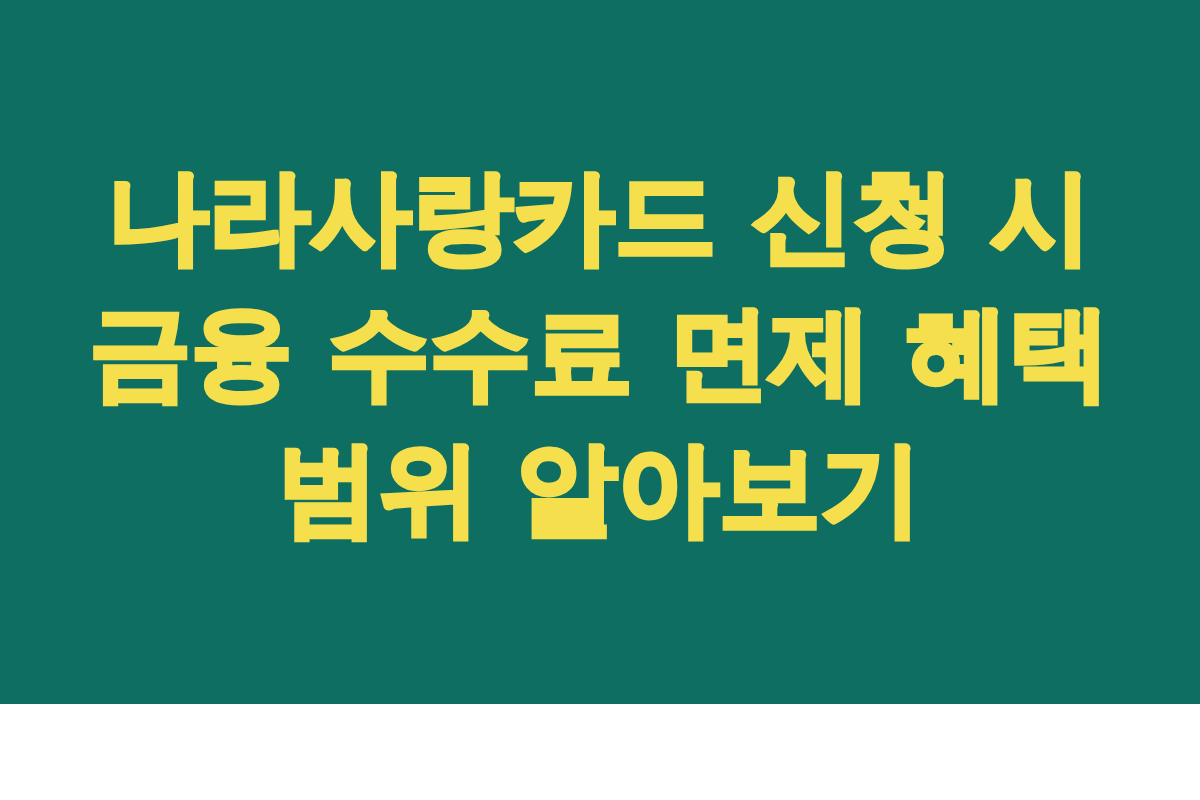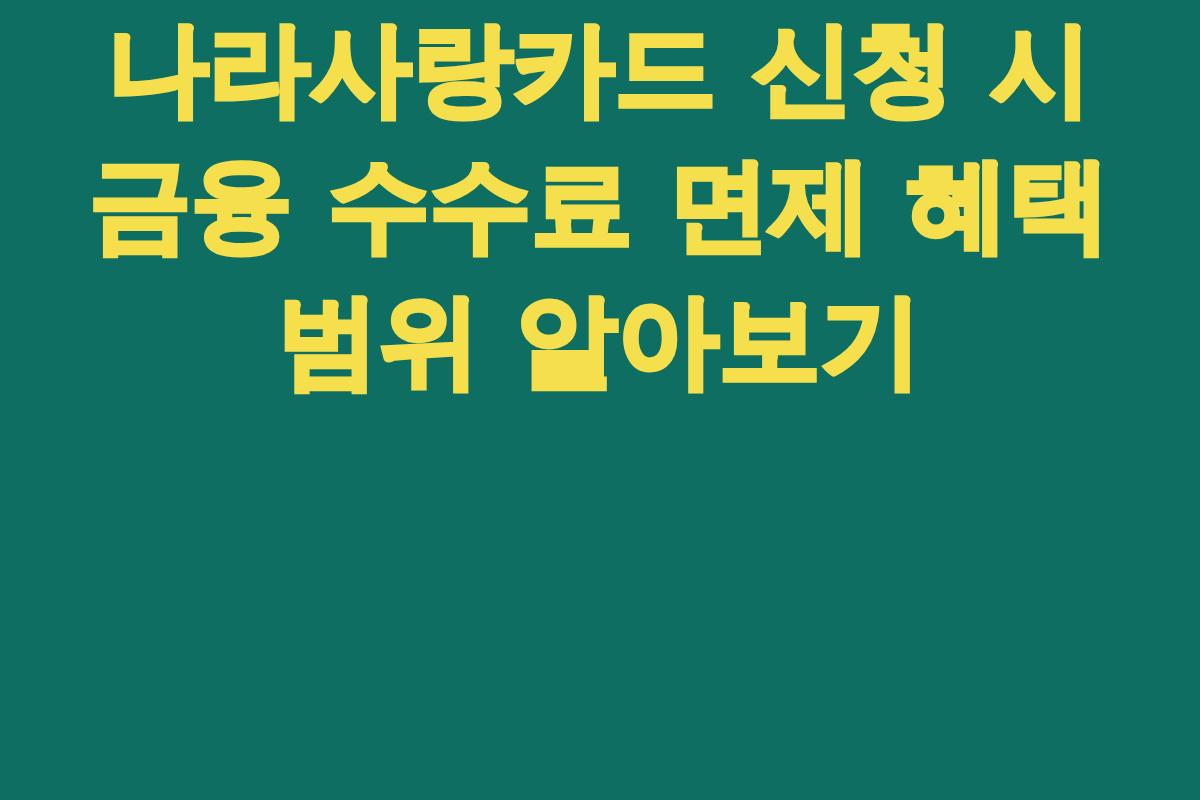--- a/index.html
+++ b/index.html
@@ -11,23 +11,24 @@
   body {
     width: 1200px;
     height: 800px;
     overflow: hidden;
     font-family: "DejaVu Sans", sans-serif;
   }
 
   #banner {
     position: relative;
     width: 1200px;
-    height: 800px;
+    height: 704px;
     box-sizing: border-box;
     display: flex;
+    align-items: center;
     justify-content: center;
     background: #0d6e61;
   }
 
   #headline {
     width: 1050px;
     margin: 0;
     padding: 0;
     text-align: center;
     color: #f5df4d;

